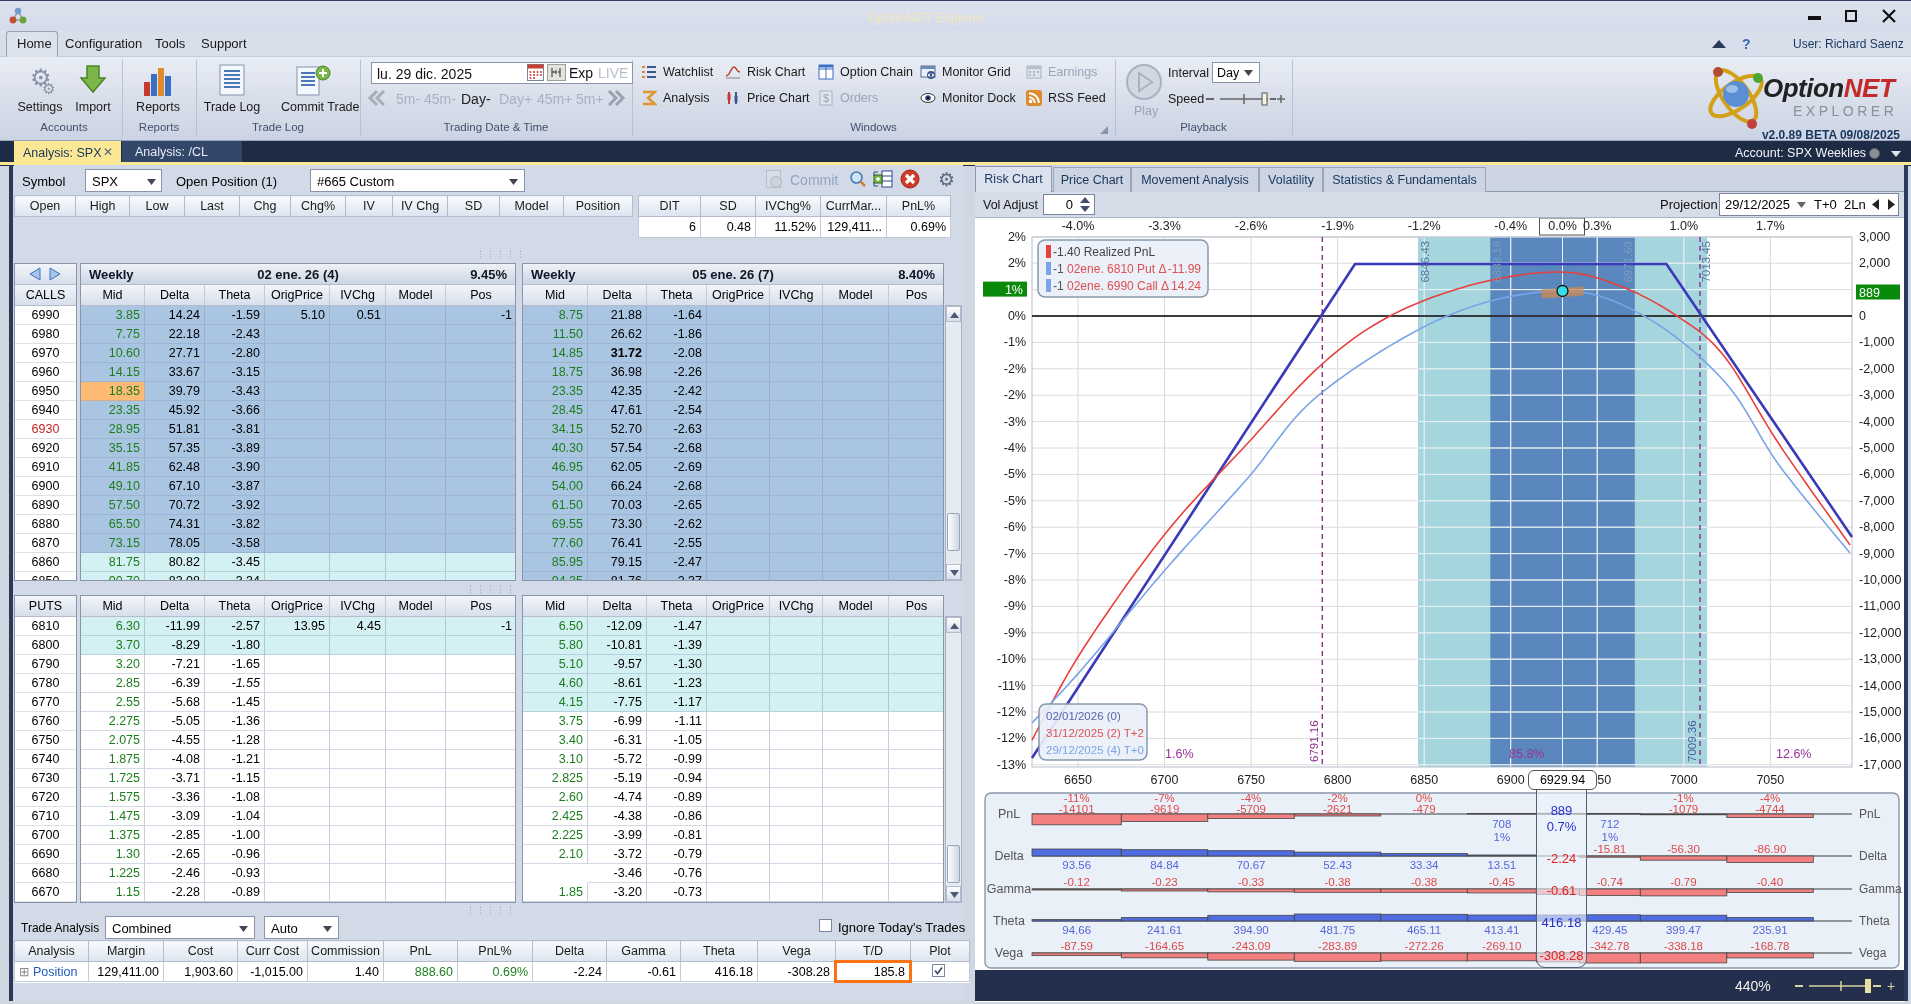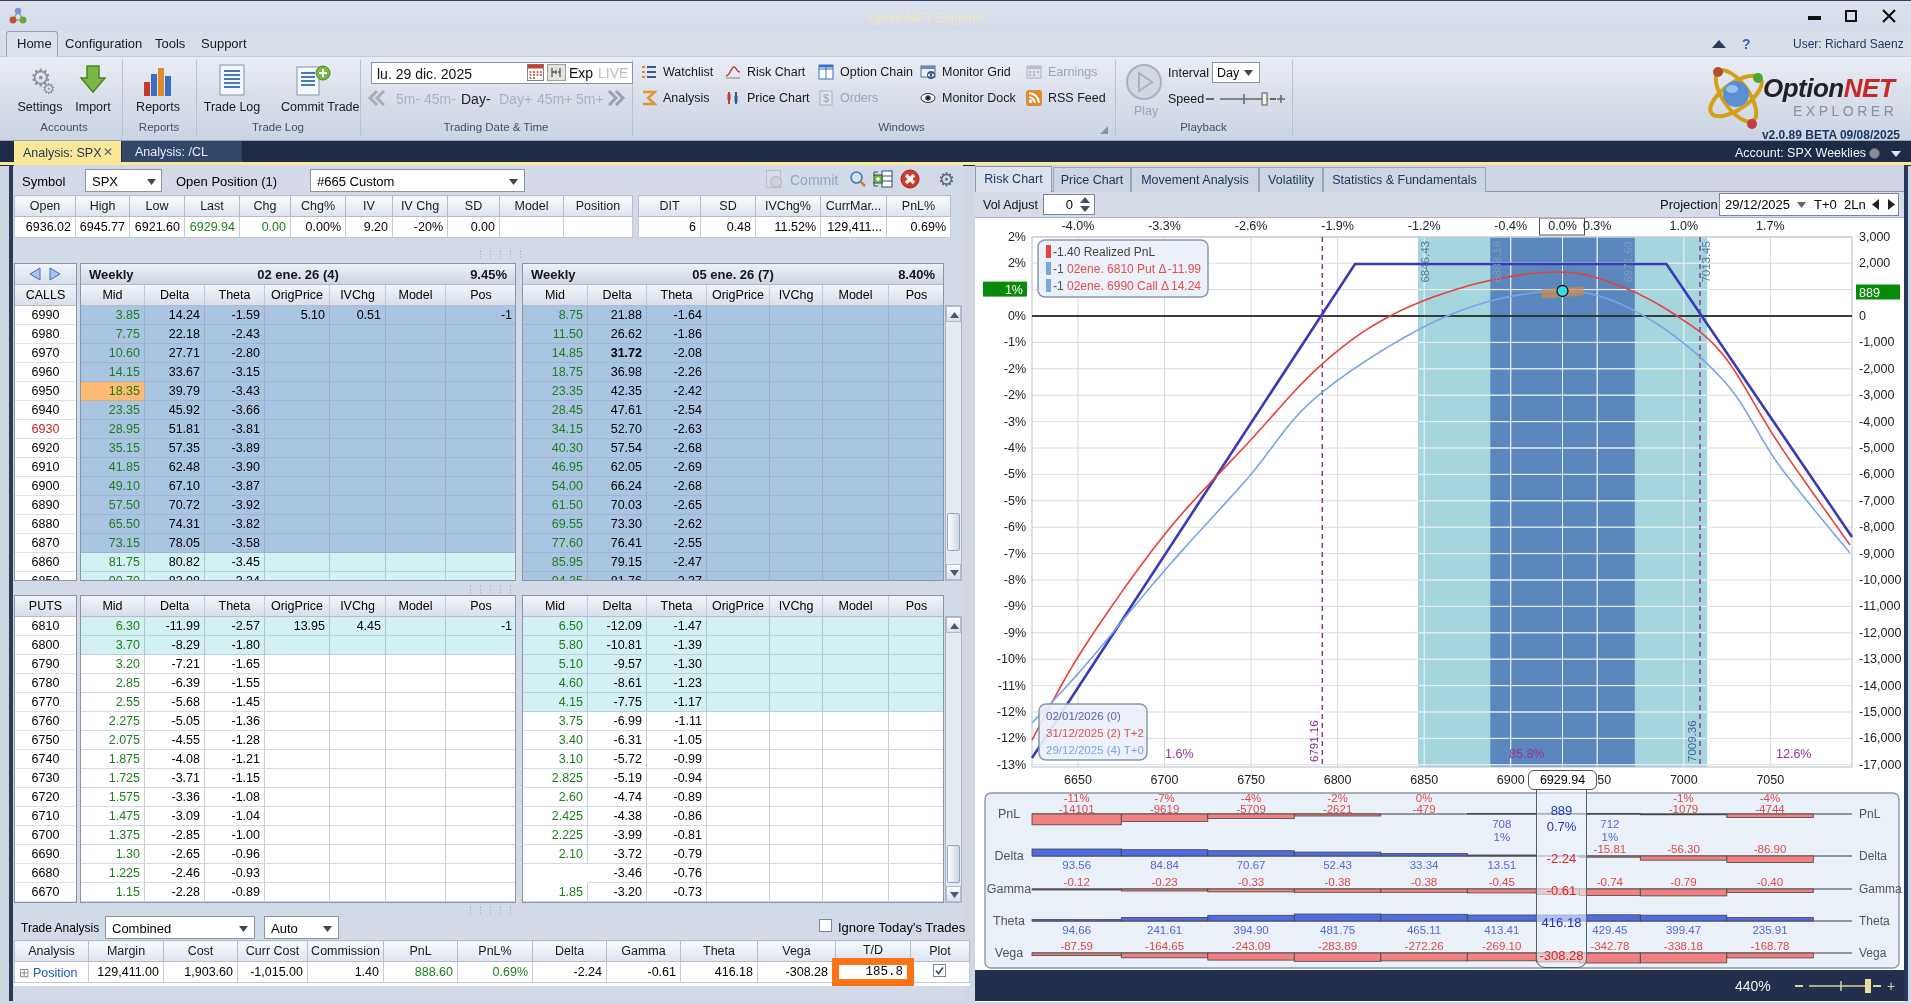--- a/index.html
+++ b/index.html
@@ -37,21 +37,21 @@
 <div class="abs" style="left:122px;top:60px;width:1px;height:76px;background:#b9c2d4;"></div>
 <div class="abs" style="left:196px;top:60px;width:1px;height:76px;background:#b9c2d4;"></div>
 <div class="abs" style="left:360px;top:60px;width:1px;height:76px;background:#b9c2d4;"></div>
 <div class="abs" style="left:632px;top:60px;width:1px;height:76px;background:#b9c2d4;"></div>
 <div class="abs" style="left:1115px;top:60px;width:1px;height:76px;background:#b9c2d4;"></div>
 <div class="abs" style="left:1292px;top:60px;width:1px;height:76px;background:#b9c2d4;"></div>
 <div class="abs" style="left:6px;top:121px;width:116px;text-align:center;font-size:11.5px;color:#44506b;">Accounts</div>
 <div class="abs" style="left:122px;top:121px;width:74px;text-align:center;font-size:11.5px;color:#44506b;">Reports</div>
 <div class="abs" style="left:196px;top:121px;width:164px;text-align:center;font-size:11.5px;color:#44506b;">Trade Log</div>
 <div class="abs" style="left:360px;top:121px;width:272px;text-align:center;font-size:11.5px;color:#44506b;">Trading Date &amp; Time</div>
-<div class="abs" style="left:632px;top:121px;width:483px;text-align:center;font-size:11.5px;color:#44506b;margin-left:28px;">Windows</div>
+<div class="abs" style="left:632px;top:121px;width:483px;text-align:center;font-size:11.5px;color:#44506b;">Windows</div>
 <div class="abs" style="left:1115px;top:121px;width:177px;text-align:center;font-size:11.5px;color:#44506b;">Playback</div>
 <svg class="abs" style="left:1100px;top:126px" width="8" height="8">
     <path d="M8,0 L8,8 L0,8 Z" fill="#8a95aa"></path>
   </svg>
 <div class="abs" style="left:8px;top:62px;width:64px;height:56px;text-align:center;">
     <svg class="abs" style="left:14px;top:0px" width="36" height="36">
       <text x="8" y="24" font-size="24" fill="#8a93a5">⚙</text>
       <text x="20" y="32" font-size="15" fill="#8a93a5">⚙</text>
     </svg>
     <div style="margin-top:38px;font-size:12.5px;color:#1a1a1a;white-space:nowrap;">Settings</div>
@@ -318,33 +318,20 @@
         <td style="border:1px solid #b5bdcd;background:linear-gradient(#f8fafd,#dde4ef);text-align:center;color:#1a1a1a;overflow:hidden;white-space:nowrap;">High</td>
         <td style="border:1px solid #b5bdcd;background:linear-gradient(#f8fafd,#dde4ef);text-align:center;color:#1a1a1a;overflow:hidden;white-space:nowrap;">Low</td>
         <td style="border:1px solid #b5bdcd;background:linear-gradient(#f8fafd,#dde4ef);text-align:center;color:#1a1a1a;overflow:hidden;white-space:nowrap;">Last</td>
         <td style="border:1px solid #b5bdcd;background:linear-gradient(#f8fafd,#dde4ef);text-align:center;color:#1a1a1a;overflow:hidden;white-space:nowrap;">Chg</td>
         <td style="border:1px solid #b5bdcd;background:linear-gradient(#f8fafd,#dde4ef);text-align:center;color:#1a1a1a;overflow:hidden;white-space:nowrap;">Chg%</td>
         <td style="border:1px solid #b5bdcd;background:linear-gradient(#f8fafd,#dde4ef);text-align:center;color:#1a1a1a;overflow:hidden;white-space:nowrap;">IV</td>
         <td style="border:1px solid #b5bdcd;background:linear-gradient(#f8fafd,#dde4ef);text-align:center;color:#1a1a1a;overflow:hidden;white-space:nowrap;">IV Chg</td>
         <td style="border:1px solid #b5bdcd;background:linear-gradient(#f8fafd,#dde4ef);text-align:center;color:#1a1a1a;overflow:hidden;white-space:nowrap;">SD</td>
         <td style="border:1px solid #b5bdcd;background:linear-gradient(#f8fafd,#dde4ef);text-align:center;color:#1a1a1a;overflow:hidden;white-space:nowrap;">Model</td>
         <td style="border:1px solid #b5bdcd;background:linear-gradient(#f8fafd,#dde4ef);text-align:center;color:#1a1a1a;overflow:hidden;white-space:nowrap;">Position</td>
-      </tr>
-      <tr style="height:21px;">
-        <td style="border:1px solid #c3cbd9;padding-right:4px;text-align:right;overflow:hidden;white-space:nowrap;">6936.02</td>
-        <td style="border:1px solid #c3cbd9;padding-right:4px;text-align:right;overflow:hidden;white-space:nowrap;">6945.77</td>
-        <td style="border:1px solid #c3cbd9;padding-right:4px;text-align:right;overflow:hidden;white-space:nowrap;">6921.60</td>
-        <td style="border:1px solid #c3cbd9;padding-right:4px;text-align:right;overflow:hidden;white-space:nowrap;color:#1e7e1e;">6929.94</td>
-        <td style="border:1px solid #c3cbd9;padding-right:4px;text-align:right;overflow:hidden;white-space:nowrap;color:#1e7e1e;">0.00</td>
-        <td style="border:1px solid #c3cbd9;padding-right:4px;text-align:right;overflow:hidden;white-space:nowrap;">0.00%</td>
-        <td style="border:1px solid #c3cbd9;padding-right:4px;text-align:right;overflow:hidden;white-space:nowrap;">9.20</td>
-        <td style="border:1px solid #c3cbd9;padding-right:4px;text-align:right;overflow:hidden;white-space:nowrap;">-20%</td>
-        <td style="border:1px solid #c3cbd9;padding-right:4px;text-align:right;overflow:hidden;white-space:nowrap;">0.00</td>
-        <td style="border:1px solid #c3cbd9;padding-right:4px;text-align:right;overflow:hidden;white-space:nowrap;"></td>
-        <td style="border:1px solid #c3cbd9;padding-right:4px;text-align:right;overflow:hidden;white-space:nowrap;"></td>
       </tr>
     </tbody>
   </table>
 <table class="abs" style="left:638px;top:195px;width:312px;border-collapse:collapse;table-layout:fixed;font-size:12.5px;background:#fff;border:1px solid #8a95aa;">
     <colgroup>
       <col style="width:62px">
       <col style="width:55px">
       <col style="width:65px">
       <col style="width:66px">
       <col style="width:64px">
@@ -669,21 +656,21 @@
     <div style="position:absolute;left:365px;top:40px;width:71px;height:19px;background:#d3f0f3;border-bottom:1px solid rgba(130,150,180,0.35);border-right:1px solid rgba(130,150,180,0.45);text-align:right;padding-right:4px;box-sizing:border-box;font-size:12.5px;line-height:19px;"></div>
     <div style="position:absolute;left:0px;top:59px;width:64px;height:19px;background:#fff;color:#1e7e1e;border-bottom:1px solid rgba(130,150,180,0.35);border-right:1px solid rgba(130,150,180,0.45);text-align:right;padding-right:4px;box-sizing:border-box;font-size:12.5px;line-height:19px;">3.20</div>
     <div style="position:absolute;left:64px;top:59px;width:60px;height:19px;background:#fff;border-bottom:1px solid rgba(130,150,180,0.35);border-right:1px solid rgba(130,150,180,0.45);text-align:right;padding-right:4px;box-sizing:border-box;font-size:12.5px;line-height:19px;">-7.21</div>
     <div style="position:absolute;left:124px;top:59px;width:60px;height:19px;background:#fff;border-bottom:1px solid rgba(130,150,180,0.35);border-right:1px solid rgba(130,150,180,0.45);text-align:right;padding-right:4px;box-sizing:border-box;font-size:12.5px;line-height:19px;">-1.65</div>
     <div style="position:absolute;left:184px;top:59px;width:65px;height:19px;background:#fff;border-bottom:1px solid rgba(130,150,180,0.35);border-right:1px solid rgba(130,150,180,0.45);text-align:right;padding-right:4px;box-sizing:border-box;font-size:12.5px;line-height:19px;"></div>
     <div style="position:absolute;left:249px;top:59px;width:56px;height:19px;background:#fff;border-bottom:1px solid rgba(130,150,180,0.35);border-right:1px solid rgba(130,150,180,0.45);text-align:right;padding-right:4px;box-sizing:border-box;font-size:12.5px;line-height:19px;"></div>
     <div style="position:absolute;left:305px;top:59px;width:60px;height:19px;background:#fff;border-bottom:1px solid rgba(130,150,180,0.35);border-right:1px solid rgba(130,150,180,0.45);text-align:right;padding-right:4px;box-sizing:border-box;font-size:12.5px;line-height:19px;"></div>
     <div style="position:absolute;left:365px;top:59px;width:71px;height:19px;background:#fff;border-bottom:1px solid rgba(130,150,180,0.35);border-right:1px solid rgba(130,150,180,0.45);text-align:right;padding-right:4px;box-sizing:border-box;font-size:12.5px;line-height:19px;"></div>
     <div style="position:absolute;left:0px;top:78px;width:64px;height:19px;background:#fff;color:#1e7e1e;border-bottom:1px solid rgba(130,150,180,0.35);border-right:1px solid rgba(130,150,180,0.45);text-align:right;padding-right:4px;box-sizing:border-box;font-size:12.5px;line-height:19px;">2.85</div>
     <div style="position:absolute;left:64px;top:78px;width:60px;height:19px;background:#fff;border-bottom:1px solid rgba(130,150,180,0.35);border-right:1px solid rgba(130,150,180,0.45);text-align:right;padding-right:4px;box-sizing:border-box;font-size:12.5px;line-height:19px;">-6.39</div>
-    <div style="position:absolute;left:124px;top:78px;width:60px;height:19px;background:#fff;border-bottom:1px solid rgba(130,150,180,0.35);border-right:1px solid rgba(130,150,180,0.45);text-align:right;padding-right:4px;box-sizing:border-box;font-size:12.5px;line-height:19px;">-1.55</div>
+    <div style="position:absolute;left:124px;top:78px;width:60px;height:19px;background:#fff;border-bottom:1px solid rgba(130,150,180,0.35);border-right:1px solid rgba(130,150,180,0.45);text-align:right;padding-right:4px;box-sizing:border-box;font-size:12.5px;line-height:19px;font-style:italic;">-1.55</div>
     <div style="position:absolute;left:184px;top:78px;width:65px;height:19px;background:#fff;border-bottom:1px solid rgba(130,150,180,0.35);border-right:1px solid rgba(130,150,180,0.45);text-align:right;padding-right:4px;box-sizing:border-box;font-size:12.5px;line-height:19px;"></div>
     <div style="position:absolute;left:249px;top:78px;width:56px;height:19px;background:#fff;border-bottom:1px solid rgba(130,150,180,0.35);border-right:1px solid rgba(130,150,180,0.45);text-align:right;padding-right:4px;box-sizing:border-box;font-size:12.5px;line-height:19px;"></div>
     <div style="position:absolute;left:305px;top:78px;width:60px;height:19px;background:#fff;border-bottom:1px solid rgba(130,150,180,0.35);border-right:1px solid rgba(130,150,180,0.45);text-align:right;padding-right:4px;box-sizing:border-box;font-size:12.5px;line-height:19px;"></div>
     <div style="position:absolute;left:365px;top:78px;width:71px;height:19px;background:#fff;border-bottom:1px solid rgba(130,150,180,0.35);border-right:1px solid rgba(130,150,180,0.45);text-align:right;padding-right:4px;box-sizing:border-box;font-size:12.5px;line-height:19px;"></div>
     <div style="position:absolute;left:0px;top:97px;width:64px;height:19px;background:#fff;color:#1e7e1e;border-bottom:1px solid rgba(130,150,180,0.35);border-right:1px solid rgba(130,150,180,0.45);text-align:right;padding-right:4px;box-sizing:border-box;font-size:12.5px;line-height:19px;">2.55</div>
     <div style="position:absolute;left:64px;top:97px;width:60px;height:19px;background:#fff;border-bottom:1px solid rgba(130,150,180,0.35);border-right:1px solid rgba(130,150,180,0.45);text-align:right;padding-right:4px;box-sizing:border-box;font-size:12.5px;line-height:19px;">-5.68</div>
     <div style="position:absolute;left:124px;top:97px;width:60px;height:19px;background:#fff;border-bottom:1px solid rgba(130,150,180,0.35);border-right:1px solid rgba(130,150,180,0.45);text-align:right;padding-right:4px;box-sizing:border-box;font-size:12.5px;line-height:19px;">-1.45</div>
     <div style="position:absolute;left:184px;top:97px;width:65px;height:19px;background:#fff;border-bottom:1px solid rgba(130,150,180,0.35);border-right:1px solid rgba(130,150,180,0.45);text-align:right;padding-right:4px;box-sizing:border-box;font-size:12.5px;line-height:19px;"></div>
     <div style="position:absolute;left:249px;top:97px;width:56px;height:19px;background:#fff;border-bottom:1px solid rgba(130,150,180,0.35);border-right:1px solid rgba(130,150,180,0.45);text-align:right;padding-right:4px;box-sizing:border-box;font-size:12.5px;line-height:19px;"></div>
     <div style="position:absolute;left:305px;top:97px;width:60px;height:19px;background:#fff;border-bottom:1px solid rgba(130,150,180,0.35);border-right:1px solid rgba(130,150,180,0.45);text-align:right;padding-right:4px;box-sizing:border-box;font-size:12.5px;line-height:19px;"></div>
@@ -944,21 +931,21 @@
         <td style="border:1px solid #c3cbd9;padding-right:4px;text-align:right;overflow:hidden;white-space:nowrap;">129,411.00</td>
         <td style="border:1px solid #c3cbd9;padding-right:4px;text-align:right;overflow:hidden;white-space:nowrap;">1,903.60</td>
         <td style="border:1px solid #c3cbd9;padding-right:4px;text-align:right;overflow:hidden;white-space:nowrap;">-1,015.00</td>
         <td style="border:1px solid #c3cbd9;padding-right:4px;text-align:right;overflow:hidden;white-space:nowrap;">1.40</td>
         <td style="border:1px solid #c3cbd9;padding-right:4px;text-align:right;overflow:hidden;white-space:nowrap;color:#1e7e1e;">888.60</td>
         <td style="border:1px solid #c3cbd9;padding-right:4px;text-align:right;overflow:hidden;white-space:nowrap;color:#1e7e1e;">0.69%</td>
         <td style="border:1px solid #c3cbd9;padding-right:4px;text-align:right;overflow:hidden;white-space:nowrap;">-2.24</td>
         <td style="border:1px solid #c3cbd9;padding-right:4px;text-align:right;overflow:hidden;white-space:nowrap;">-0.61</td>
         <td style="border:1px solid #c3cbd9;padding-right:4px;text-align:right;overflow:hidden;white-space:nowrap;">416.18</td>
         <td style="border:1px solid #c3cbd9;padding-right:4px;text-align:right;overflow:hidden;white-space:nowrap;">-308.28</td>
-        <td style="border:7px solid #f97316;padding-right:4px;text-align:right;overflow:hidden;white-space:nowrap;font-family:Liberation Mono, monospace;">185.8</td>
+        <td style="border:3px solid #f97316;padding-right:4px;text-align:right;overflow:hidden;white-space:nowrap;">185.8</td>
         <td style="border:1px solid #c3cbd9;padding-right:4px;text-align:right;overflow:hidden;white-space:nowrap;text-align:center;"><svg width="13" height="13">
             <rect x="0.5" y="0.5" width="12" height="12" fill="#fff" stroke="#7a86a0"></rect>
             <path d="M3,6.5 L5.5,9.5 L10,3.5" stroke="#44506b" stroke-width="1.8" fill="none"></path>
           </svg></td>
       </tr>
     </tbody>
   </table>
 <div class="abs" style="left:975px;top:165px;width:929px;height:837px;background:#fff;"></div>
 <div class="abs" style="left:975px;top:165px;width:929px;height:27px;background:#ccd4e2;border-bottom:1px solid #8b97ad;"></div>
 <div class="abs" style="left:975px;top:166px;width:77px;height:27px;background:#dce2ee;border:1px solid #8b97ad;border-bottom:none;text-align:center;font-size:12.5px;color:#17365d;line-height:25px;">Risk Chart</div>

